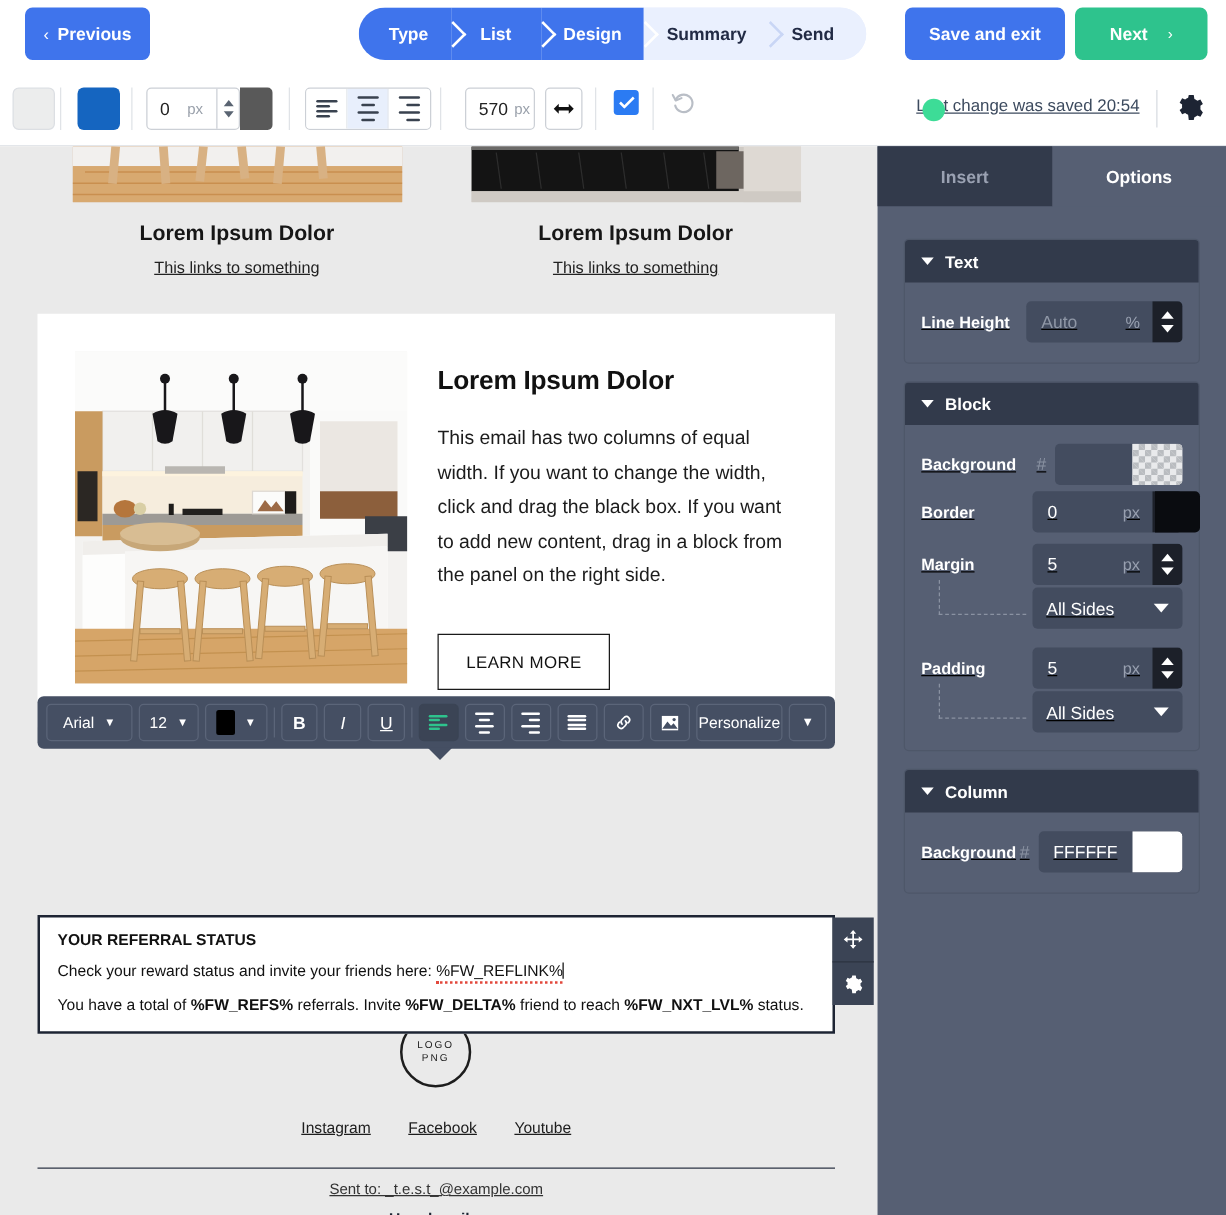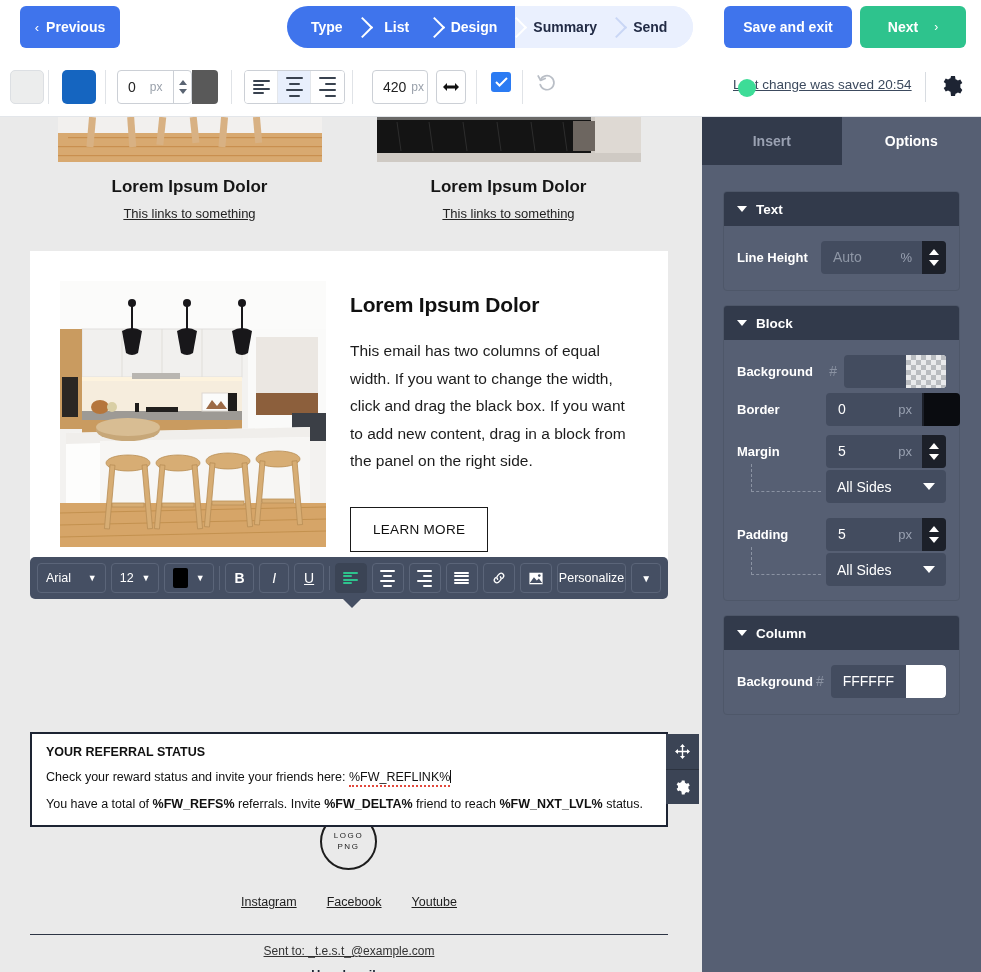--- a/index.html
+++ b/index.html
@@ -329,21 +329,21 @@
   }
   .section.first { margin-top: 26px; }
   .sec-head {
     height: 34px; background: #323a4b;
     display: flex; align-items: center; gap: 9px;
     padding-left: 13px;
     font-size: 13.5px; font-weight: bold; color: #ffffff;
     cursor: pointer;
   }
   .caret-d { width: 0; height: 0; border-left: 5px solid transparent; border-right: 5px solid transparent; border-top: 6px solid #ffffff; }
-  .sec-body { padding: 12px 0 14px 0; }
+  .sec-body { padding: 12px 0 14px 0; text-decoration: underline; }
   .frow { display: flex; align-items: center; min-height: 38px; padding: 0 13px; }
   .flabel { font-size: 13px; font-weight: bold; color: #ffffff; flex: none; }
 
   .inp {
     margin-left: auto; height: 33px; display: flex; align-items: center;
     background: #434c5f; border-radius: 4px; overflow: hidden;
     position: relative;
     justify-content: space-between;
   }
   .inp .iv { font-size: 14px; color: #ffffff; padding-left: 12px; }
@@ -469,21 +469,21 @@
       <span class="ln" style="width:17px"></span>
         <span class="ln" style="width:11px"></span>
       <span class="ln" style="width:17px"></span>
         <span class="ln" style="width:11px"></span>
     </div>
   </div>
 </div>
 <div class="tb-div" style="left:352px"></div>
 
 <div class="numfield wfield" style="top:70px;">
-  <span class="val">420</span>
+  <span class="val">570</span>
   <span class="unit" style="margin-left:5px">px</span>
 </div>
 <div class="arrowsbtn">
   <svg width="18" height="12" viewBox="0 0 18 12">
     <path d="M1 6 L5 2 L5 4.6 L13 4.6 L13 2 L17 6 L13 10 L13 7.4 L5 7.4 L5 10 Z" fill="#111"></path>
   </svg>
 </div>
 <div class="tb-div" style="left:476px"></div>
 
 <div class="checkbox">
@@ -667,21 +667,21 @@
     <a>Youtube</a>
   </div>
 
   <div class="hr"></div>
   <div class="sentto">Sent to: _t.e.s.t_@example.com</div>
   <div class="unsub">Unsubscribe</div>
 
   <div class="fmtbar">
     <div class="pointer"></div>
 
-    <div class="fbtn" style="width:78px;justify-content:space-between">
+    <div class="fbtn" style="width:78px;">
       <span>Arial</span>
       <span class="cd">▼</span>
     </div>
     <div class="fbtn" style="width:48px;justify-content:space-between">
       <span>12</span>
       <span class="cd">▼</span>
     </div>
     <div class="fbtn" style="width:50px;justify-content:space-between">
       <span class="swatch-black"></span>
       <span class="cd">▼</span>

